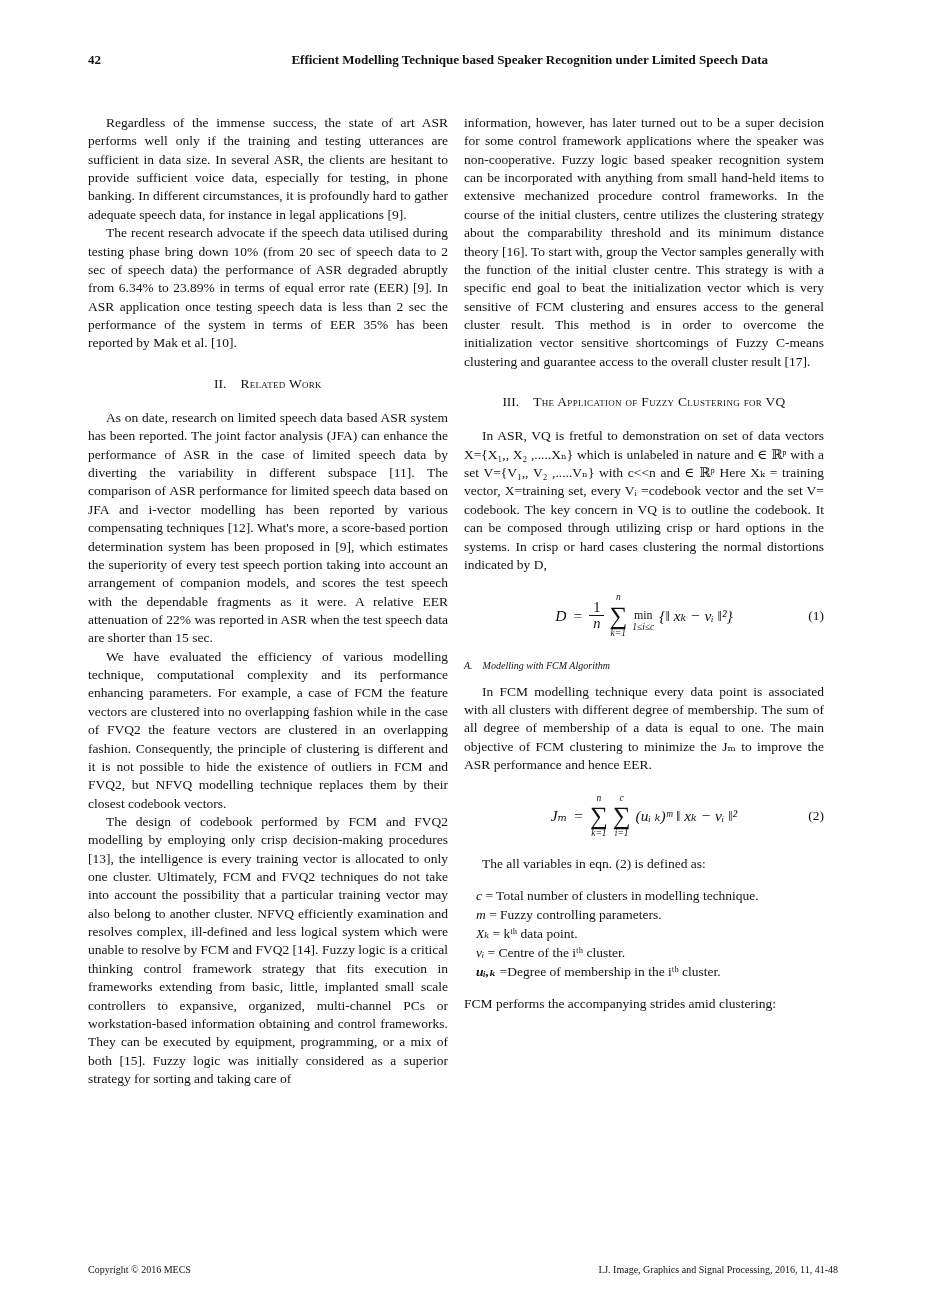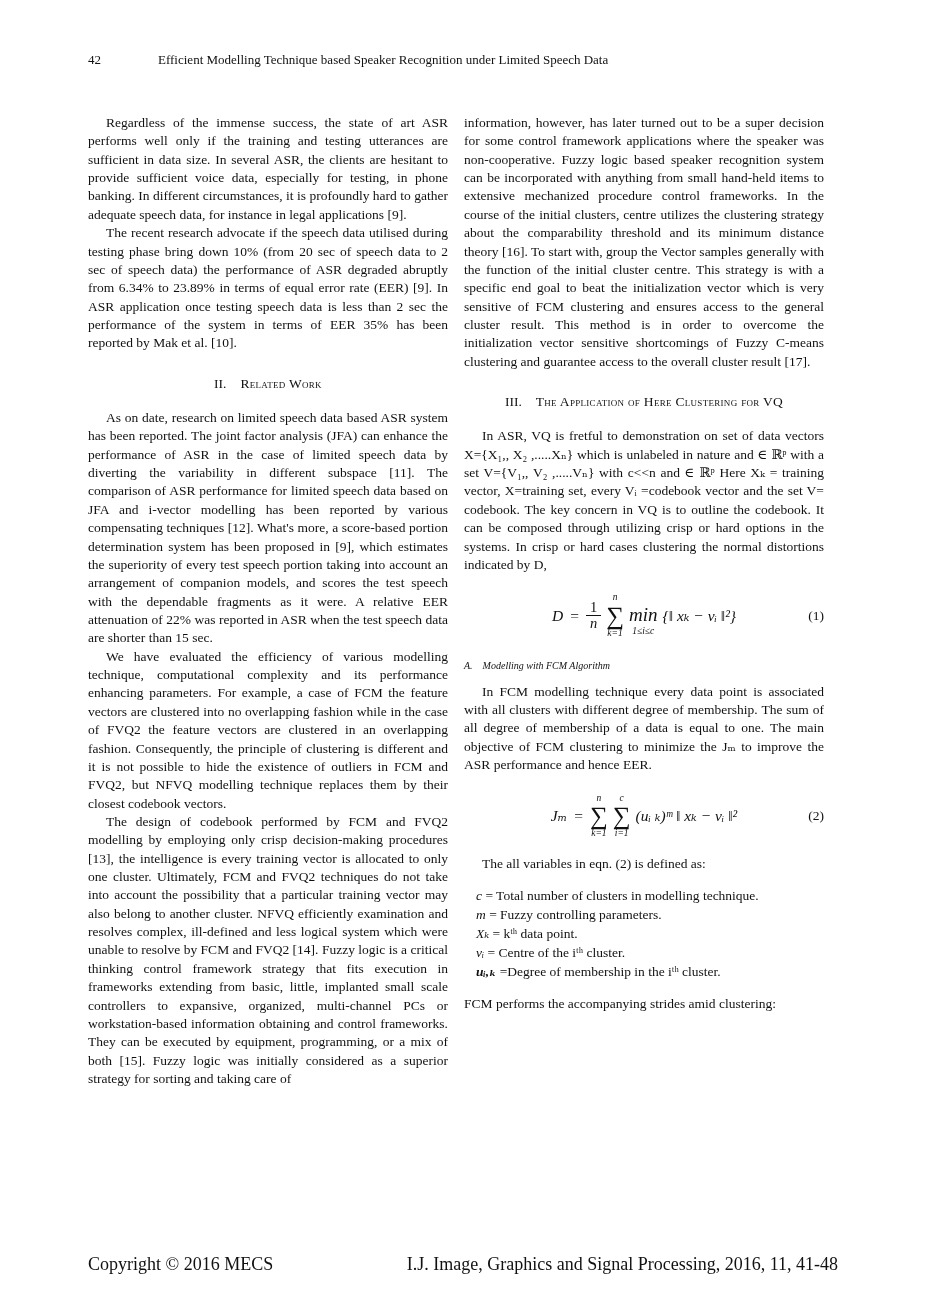--- a/index.html
+++ b/index.html
@@ -13,23 +13,24 @@
   .page {
     position: relative;
     width: 926px; height: 1309px;
     padding: 52px 88px 60px 88px;
     overflow: hidden;
     background: #fff;
   }
   .page-header {
     display: flex; align-items: baseline;
     font-size: 13px;
+    font-weight: bold;
   }
   .page-number { width: 70px; text-align: left; }
-  .running-title { flex: 1; text-align: left; padding-right: 70px; }
+  .running-title { flex: 1; text-align: right; padding-right: 70px; }
 
   .columns { display: flex; gap: 16px; margin-top: 46px; }
   .col {
     width: 360px;
     font-size: 13.5px;
     line-height: 1.36;
     text-align: justify;
   }
   .para { margin: 0; }
   .indent { text-indent: 18px; }
@@ -67,32 +68,32 @@
     line-height: 1.05; font-size: 14.5px;
   }
   .frac-num { font-style: normal; border-bottom: 1px solid #111; padding: 0 4px; }
   .frac-den { font-style: italic; }
   .bigop {
     display: inline-flex; flex-direction: column; align-items: center;
     line-height: 1; font-style: normal;
   }
   .op-sym { font-size: 25px; font-style: normal; }
   .op-top, .op-bot { font-size: 9.5px; font-style: italic; line-height: 1.15; }
-  .op-min { font-size: 19px; font-style: italic; line-height: 1.1; }
+  .op-min { font-size: 12px; line-height: 1.1; }
   .eq-num { position: absolute; right: 0; font-style: normal; font-size: 13.5px; }
 
   .def-list { margin: 12px 0 14px 0; padding-left: 12px; }
   .def-item { line-height: 1.42; }
   .def-term { font-style: italic; }
   .def-item:nth-child(5) .def-term { font-weight: bold; }
 
   .page-footer {
     position: absolute; left: 88px; right: 88px; bottom: 34px;
     display: flex; justify-content: space-between; align-items: baseline;
-    font-size: 18px;
+    font-size: 10px;
   }
   .journal-italic { }
 </style>
 </head>
 <body>
 
 <div class="page">
 
   <header class="page-header">
     <span class="page-number">42</span>
@@ -111,21 +112,21 @@
 
       <p class="para indent">As on date, research on limited speech data based ASR system has been reported. The joint factor analysis (JFA) can enhance the performance of ASR in the case of limited speech data by diverting the variability in different subspace [11].  The comparison of ASR performance for limited speech data based on JFA and i-vector modelling has been reported by various compensating techniques [12]. What's more, a score-based portion determination system has been proposed in [9], which estimates the superiority of every test speech portion taking into account an arrangement of companion models, and scores the test speech with the dependable fragments as it were. A relative EER attenuation of 22% was reported in ASR when the test speech data are shorter than 15 sec.</p>
       <p class="para indent">We have evaluated the efficiency of various modelling technique, computational complexity and its performance enhancing parameters. For example, a case of FCM the feature vectors are clustered into no overlapping fashion while in the case of FVQ2 the feature vectors are clustered in an overlapping fashion. Consequently, the principle of clustering is different and it is not possible to hide the existence of outliers in FCM and FVQ2, but NFVQ modelling technique replaces them by their closest codebook vectors.</p>
       <p class="para indent">The design of codebook performed by FCM and FVQ2 modelling by employing only crisp decision-making procedures [13], the intelligence is every training vector is allocated to only one cluster. Ultimately, FCM and FVQ2 techniques do not take into account the possibility that a particular training vector may also belong to another cluster. NFVQ efficiently examination and resolves complex, ill-defined and less logical system which were unable to resolve by FCM and FVQ2 [14]. Fuzzy logic is a critical thinking control framework strategy that fits execution in frameworks extending from basic, little, implanted small scale controllers to expansive, organized, multi-channel PCs or workstation-based information obtaining and control frameworks. They can be executed by equipment, programming, or a mix of both [15]. Fuzzy logic was initially considered as a superior strategy for sorting and taking care of</p>
     </section>
 
     <section class="col">
       <p class="para">information, however, has later turned out to be a super decision for some control framework applications where the speaker was non-cooperative. Fuzzy logic based speaker recognition system can be incorporated with anything from small hand-held items to extensive mechanized procedure control frameworks. In the course of the initial clusters, centre utilizes the clustering strategy about the comparability threshold and its minimum distance theory [16]. To start with, group the Vector samples generally with the function of the initial cluster centre. This strategy is with a specific end goal to beat the initialization vector which is very sensitive of FCM clustering and ensures access to the general cluster result. This method is in order to overcome the initialization vector sensitive shortcomings of Fuzzy C-means clustering and guarantee access to the overall cluster result [17].</p>
 
       <h2 class="section-heading">
-        <span class="sec-num">III.</span><span class="smallcaps">The Application of Here Clustering for VQ</span>
+        <span class="sec-num">III.</span><span class="smallcaps">The Application of Fuzzy Clustering for VQ</span>
       </h2>
 
       <p class="para indent">In ASR, VQ is fretful to demonstration on set of data vectors X={X₁,, X₂ ,.....Xₙ} which is unlabeled in nature and ∈ ℝᵖ with a set V={V₁,, V₂ ,.....Vₙ} with c&lt;&lt;n and ∈ ℝᵖ Here Xₖ = training vector,  X=training set, every Vᵢ =codebook vector and the set V= codebook. The key concern in VQ is to outline the codebook. It can be composed through utilizing crisp or hard options in the systems. In crisp or hard cases clustering the normal distortions indicated by D,</p>
 
       <div class="eq-row">
         <span class="eq-content">
           <span class="mi">D</span>
           <span class="mo">=</span>
           <span class="frac">
             <span class="frac-num">1</span>

